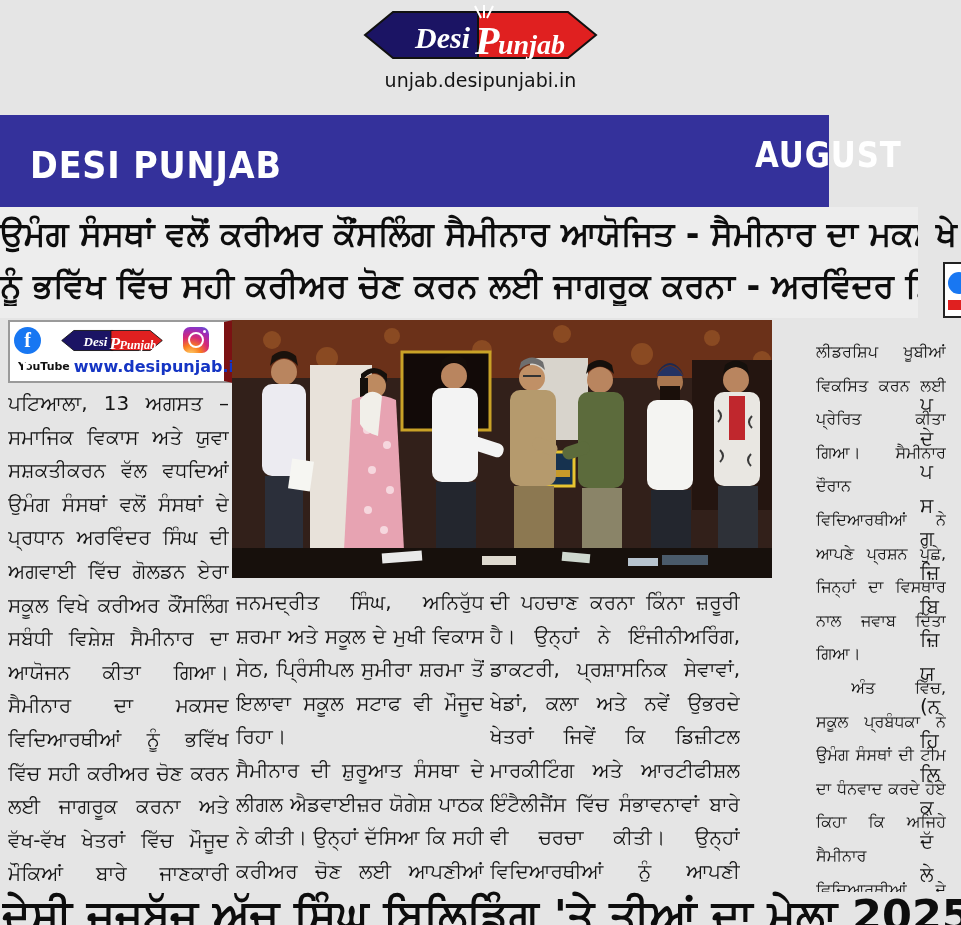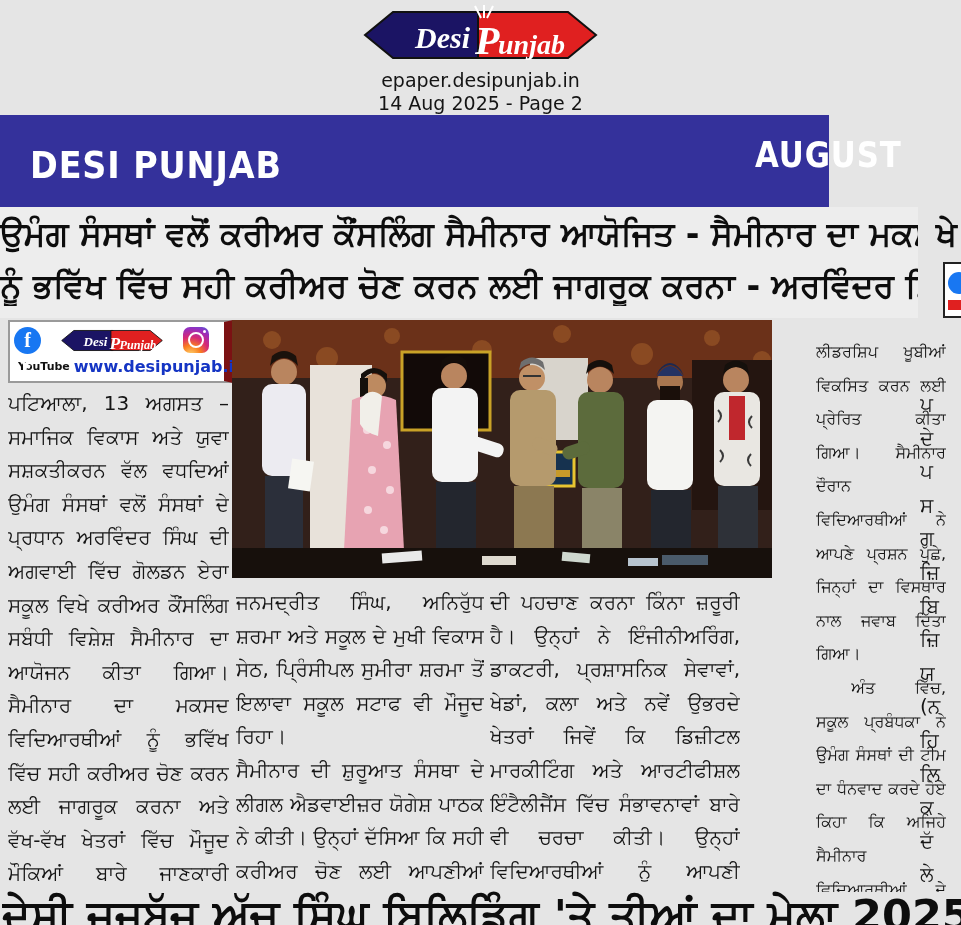--- a/index.html
+++ b/index.html
@@ -81,22 +81,21 @@
     <polygon points="233,31 205,8 115,8 115,54 205,54" fill="#e02020" stroke="#111" stroke-width="2"></polygon>
     <text x="52" y="44" font-size="30" font-weight="bold" font-style="italic" fill="#fff" font-family="Liberation Serif, serif">Desi</text>
     <text x="112" y="50" font-size="40" font-weight="bold" font-style="italic" fill="#fff" font-family="Liberation Serif, serif">P</text>
     <text x="135" y="50" font-size="28" font-weight="bold" font-style="italic" fill="#fff" font-family="Liberation Serif, serif">unjab</text>
     <g stroke="#fff" stroke-width="2">
       <line x1="118" y1="14" x2="112" y2="2"></line>
         <line x1="121" y1="14" x2="121" y2="1"></line>
         <line x1="124" y1="14" x2="130" y2="2"></line>
     </g>
   </svg>
-  <div class="abs site-line">epaper.desipunjab.in</div>
-  <div class="abs date-line">14 Aug 2025 - Page 2</div>
+  <div class="abs site-line">unjab.desipunjabi.in</div>
 
   <div class="abs banner">
     <div class="abs banner-title">DESI PUNJAB</div>
     <div class="abs banner-month">AUGUST</div>
   </div>
 
   <div class="abs headline-band"></div>
   <div class="abs headline-line hl1">ਉਮੰਗ ਸੰਸਥਾਂ ਵਲੋਂ ਕਰੀਅਰ ਕੌਂਸਲਿੰਗ ਸੈਮੀਨਾਰ ਆਯੋਜਿਤ - ਸੈਮੀਨਾਰ ਦਾ ਮਕਸਦ ਵਿਦਿਆਰਥੀਆਂ</div>
   <div class="abs headline-line hl2">ਨੂੰ ਭਵਿੱਖ ਵਿੱਚ ਸਹੀ ਕਰੀਅਰ ਚੋਣ ਕਰਨ ਲਈ ਜਾਗਰੂਕ ਕਰਨਾ - ਅਰਵਿੰਦਰ ਸਿੰਘ ਪ੍ਰਧਾਨ</div>
   <div class="abs right-headline-frag">ਖੇ</div>

